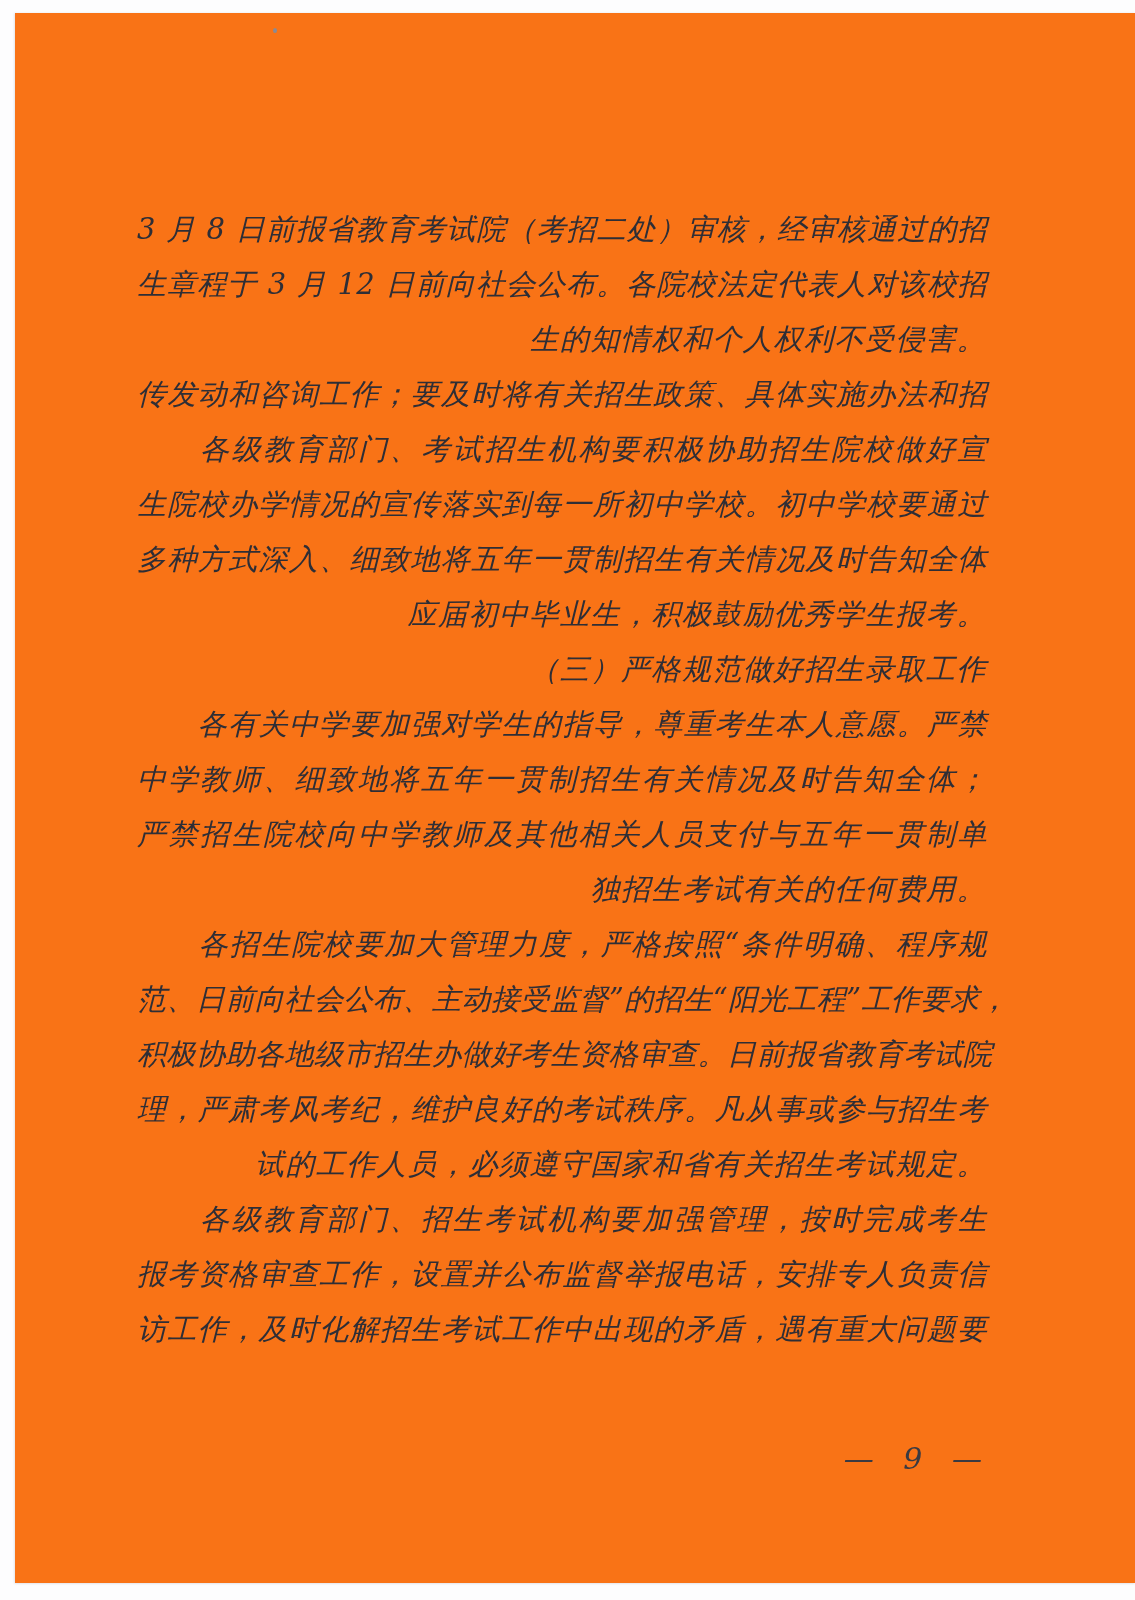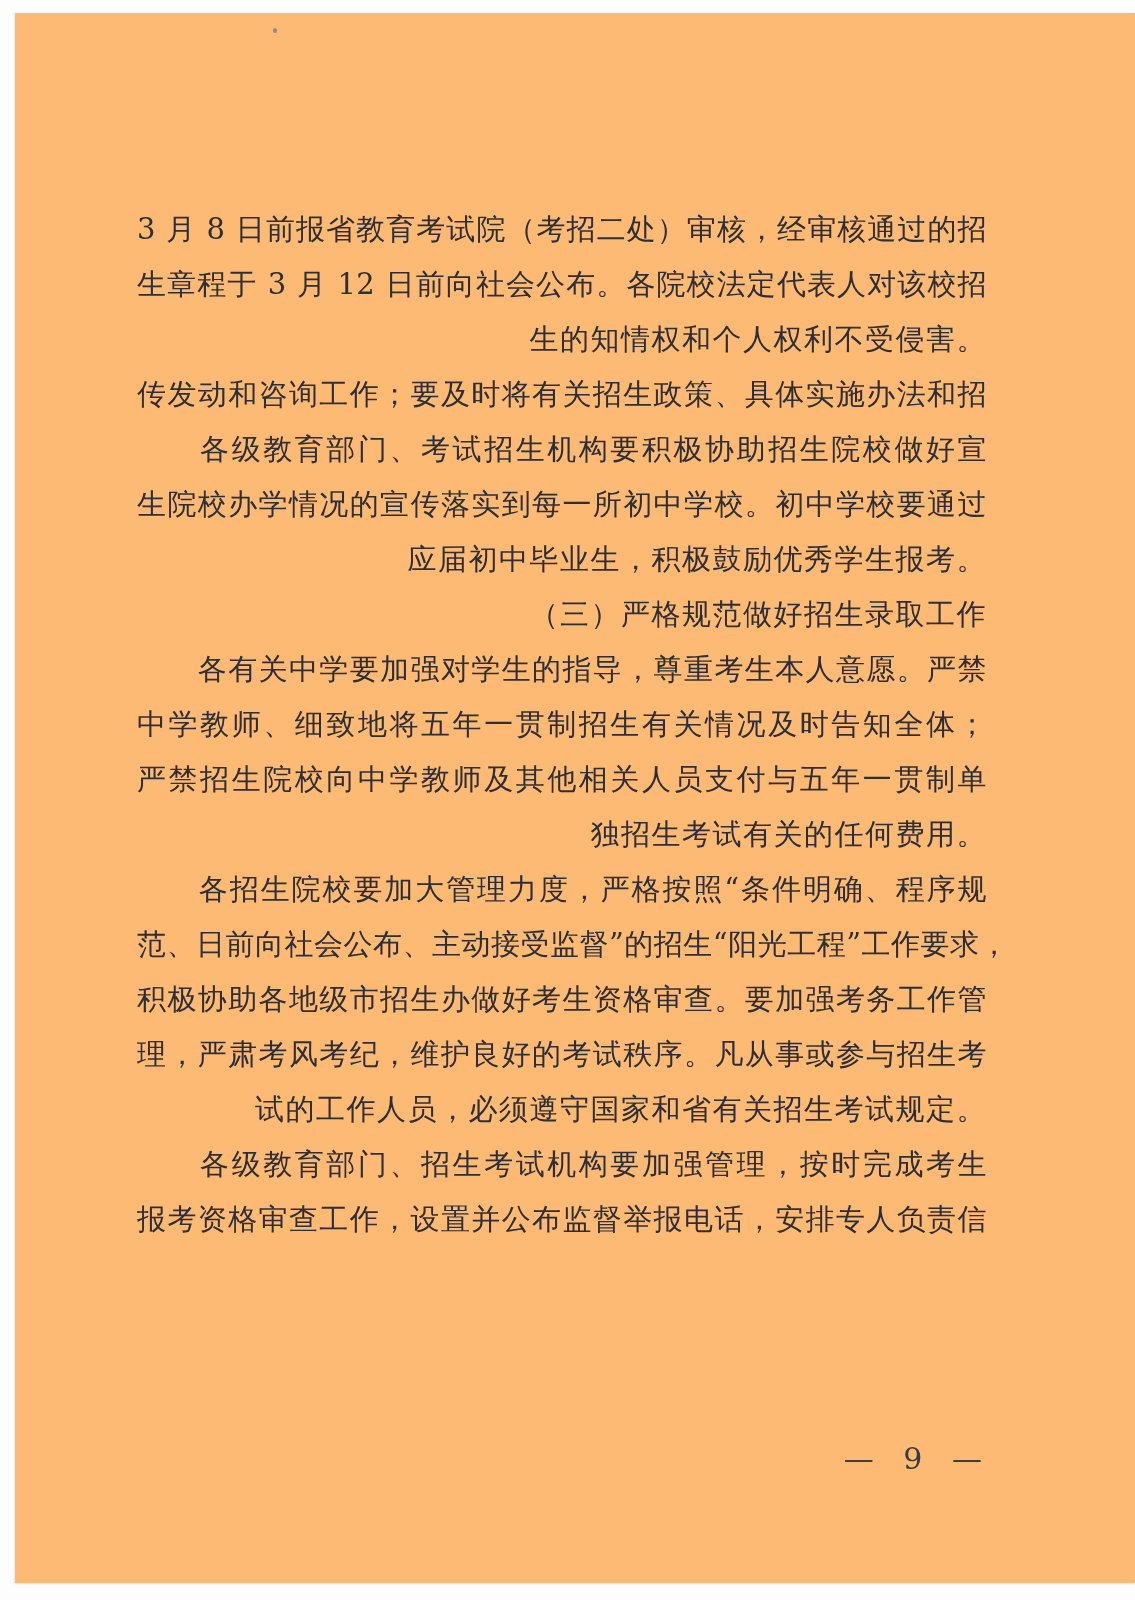--- a/index.html
+++ b/index.html
@@ -6,22 +6,23 @@
   html, body {
     width: 1135px; height: 1600px;
     background: #fdfdfe;
     overflow: hidden;
     font-family: "DejaVu Serif", serif;
   }
   .paper {
     position: absolute;
     left: 15px; top: 13px;
     width: 1120px; height: 1570px;
-    background: #fdba74;
+    background: #f97316;
     box-shadow: -1px 0 2px rgba(200,200,210,0.35), 0 1px 2px rgba(200,200,210,0.35);
+    font-style: italic;
   }
   .doc-body {
     position: absolute;
     left: 122px; top: 189px;
     width: 850px;
     color: #2e2e36;
     font-size: 29px;
   }
   .line {
     height: 55px;
@@ -64,43 +65,45 @@
     <section>
       <div class="line">3 月 8 日前报省教育考试院（考招二处）审核，经审核通过的招</div>
       <div class="line">生章程于 3 月 12 日前向社会公布。各院校法定代表人对该校招</div>
       <div class="line short">生的知情权和个人权利不受侵害。</div>
     </section>
 
     <section>
       <div class="line">传发动和咨询工作；要及时将有关招生政策、具体实施办法和招</div>
       <div class="line">　　各级教育部门、考试招生机构要积极协助招生院校做好宣</div>
       <div class="line">生院校办学情况的宣传落实到每一所初中学校。初中学校要通过</div>
+      <div class="line">多种方式深入、细致地将五年一贯制招生有关情况及时告知全体</div>
       <div class="line short">应届初中毕业生，积极鼓励优秀学生报考。</div>
     </section>
 
     <section>
       <div class="line short">　　（三）严格规范做好招生录取工作</div>
     </section>
 
     <section>
       <div class="line">　　各有关中学要加强对学生的指导，尊重考生本人意愿。严禁</div>
       <div class="line">中学教师、细致地将五年一贯制招生有关情况及时告知全体；</div>
       <div class="line">严禁招生院校向中学教师及其他相关人员支付与五年一贯制单</div>
       <div class="line short">独招生考试有关的任何费用。</div>
     </section>
 
     <section>
       <div class="line">　　各招生院校要加大管理力度，严格按照“条件明确、程序规</div>
       <div class="line">范、日前向社会公布、主动接受监督”的招生“阳光工程”工作要求，</div>
-      <div class="line">积极协助各地级市招生办做好考生资格审查。要加强考务工作管</div>
+      <div class="line">积极协助各地级市招生办做好考生资格审查。日前报省教育考试院</div>
       <div class="line">理，严肃考风考纪，维护良好的考试秩序。凡从事或参与招生考</div>
       <div class="line short">试的工作人员，必须遵守国家和省有关招生考试规定。</div>
     </section>
 
     <section>
       <div class="line">　　各级教育部门、招生考试机构要加强管理，按时完成考生</div>
       <div class="line">报考资格审查工作，设置并公布监督举报电话，安排专人负责信</div>
+      <div class="line">访工作，及时化解招生考试工作中出现的矛盾，遇有重大问题要</div>
     </section>
 
   </div>
 
   <div class="page-number">— 9 —</div>
 </div>
 
 </body></html>

